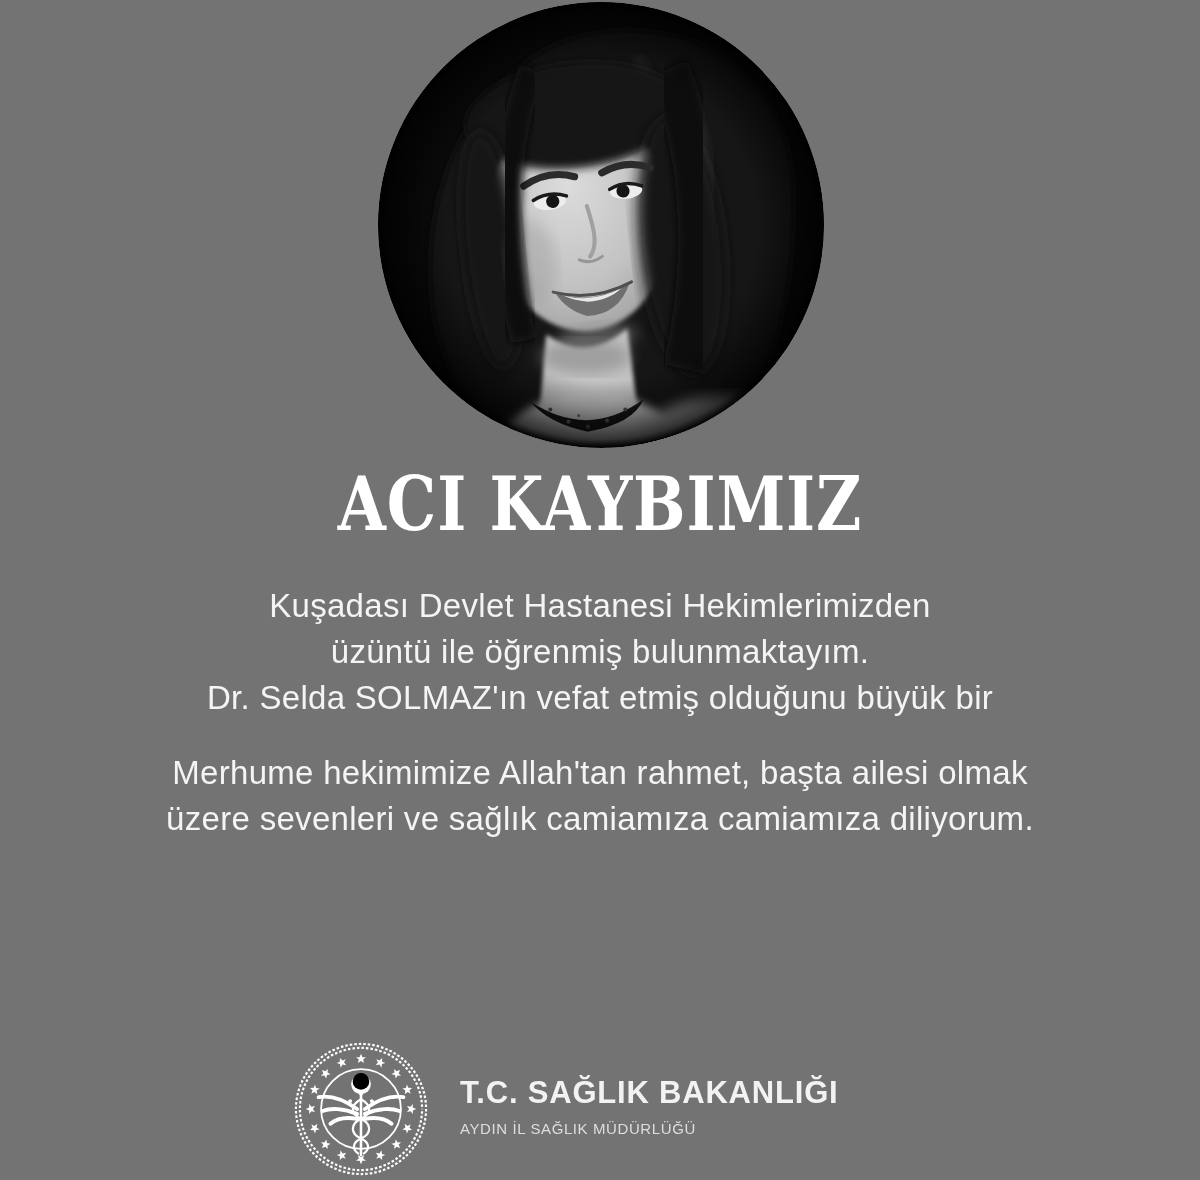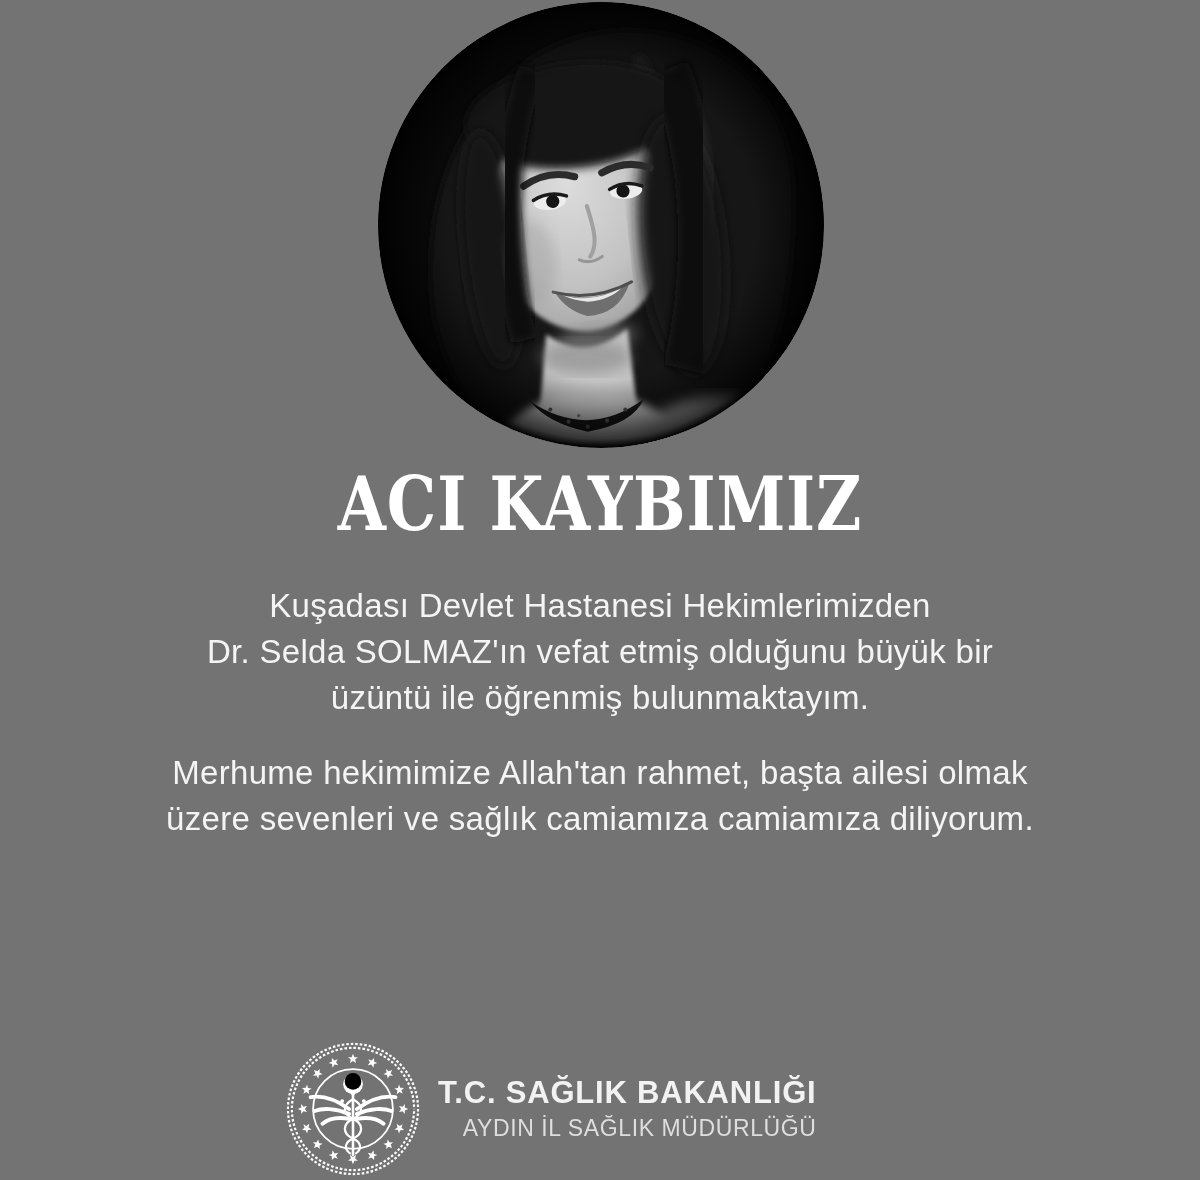--- a/index.html
+++ b/index.html
@@ -57,39 +57,38 @@
     color: #f4f4f4;
   }
   .para1 { top: 583px; }
   .para2 { top: 750px; }
   .signature { top: 903px; }
   .line { white-space: nowrap; }
 
   
   .footer {
     position: absolute;
-    left: 284px;
+    left: 292px;
     top: 1040px;
     display: flex;
     align-items: center;
-    gap: 16px;
-    text-align: right;
+    gap: 30px;
   }
   .emblem { width: 138px; height: 138px; flex: 0 0 auto; }
   .footer-text { display: flex; flex-direction: column; justify-content: center; }
   .ministry {
     font-size: 31px;
     font-weight: 700;
     letter-spacing: 0.8px;
     line-height: 36px;
     color: #f2f2f2;
     white-space: nowrap;
   }
   .directorate {
-    font-size: 23px;
+    font-size: 15px;
     font-weight: 400;
     letter-spacing: 0.6px;
     line-height: 29px;
     margin-top: 3px;
     color: #dedede;
     white-space: nowrap;
   }
 </style>
 </head>
 <body>
@@ -176,22 +175,22 @@
         <path d="M0,360 L120,440 L0,440 Z" fill="#070707" filter="url(#b7)"></path>
         <circle cx="220" cy="220" r="220" fill="url(#vig)"></circle>
       </g>
     </svg>
   </div>
 
   <h1 class="title">ACI KAYBIMIZ</h1>
 
   <div class="para para1">
     <div class="line">Kuşadası Devlet Hastanesi Hekimlerimizden</div>
+    <div class="line">üzüntü ile öğrenmiş bulunmaktayım.</div>
     <div class="line">Dr. Selda SOLMAZ'ın vefat etmiş olduğunu büyük bir</div>
-    <div class="line">üzüntü ile öğrenmiş bulunmaktayım.</div>
   </div>
 
   <div class="para para2">
     <div class="line">Merhume hekimimize Allah'tan rahmet, başta ailesi olmak</div>
     <div class="line">üzere sevenleri ve sağlık camiamıza camiamıza diliyorum.</div>
   </div>
 
 
   <div class="footer">
     <svg class="emblem" viewBox="0 0 140 140" xmlns="http://www.w3.org/2000/svg">

